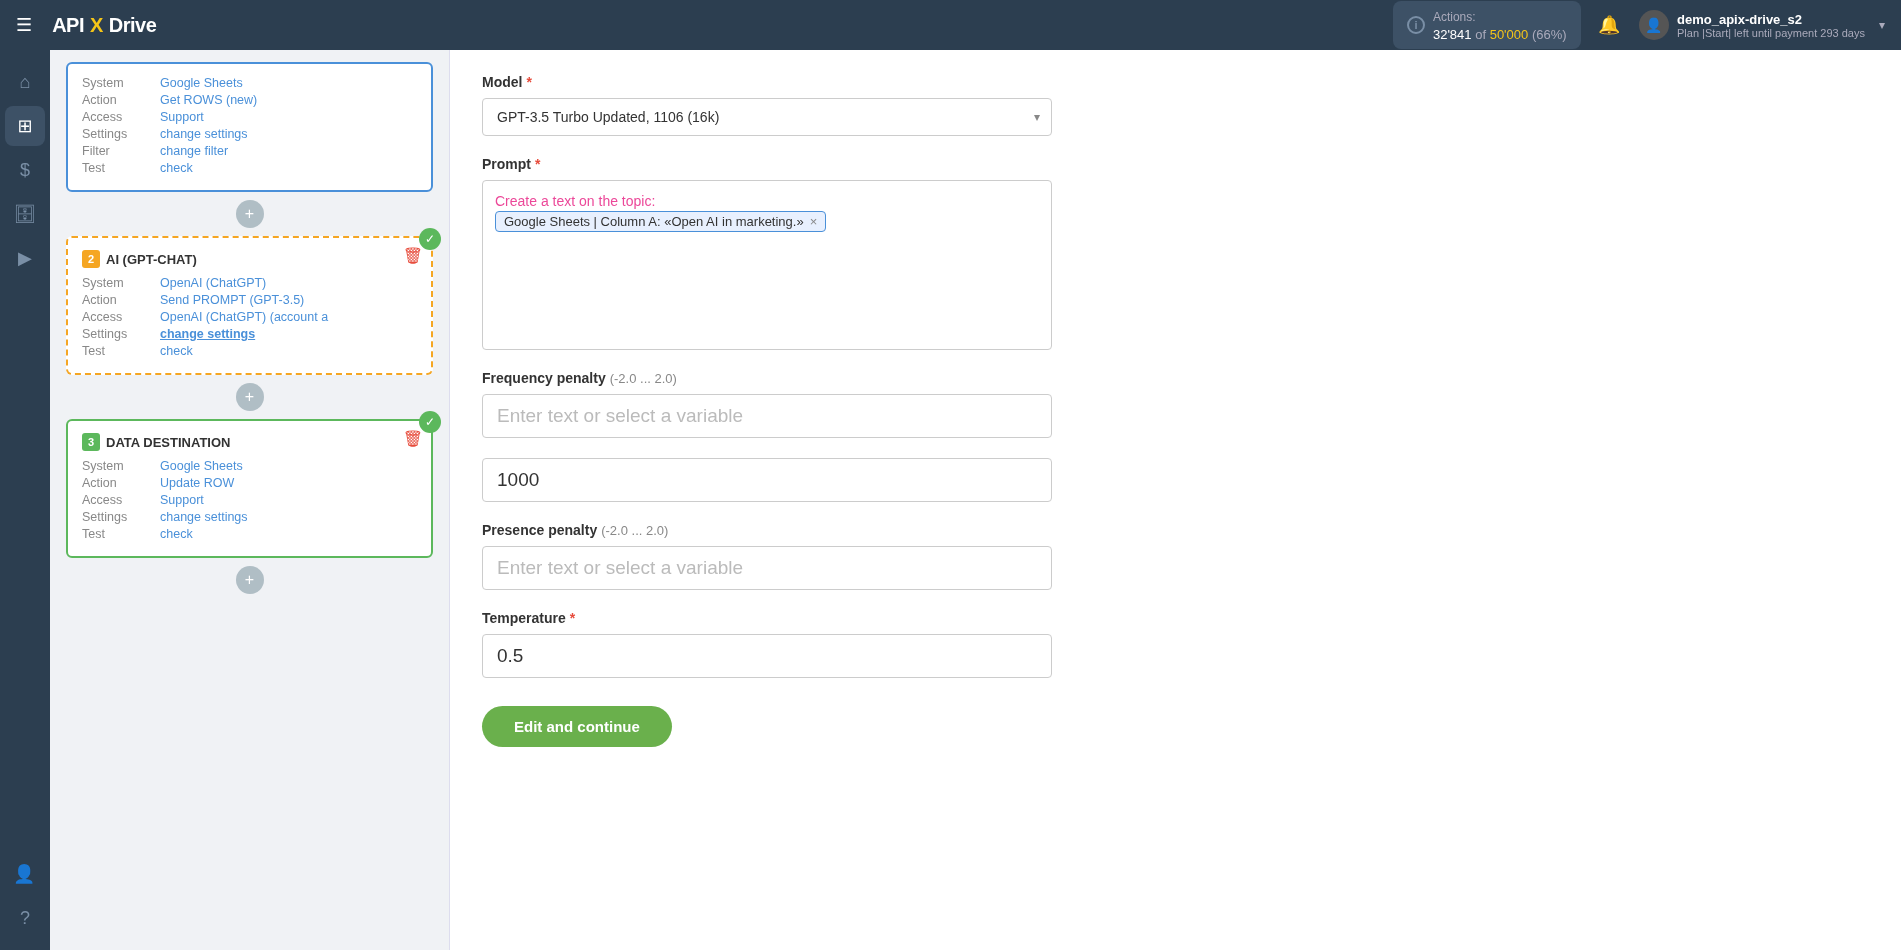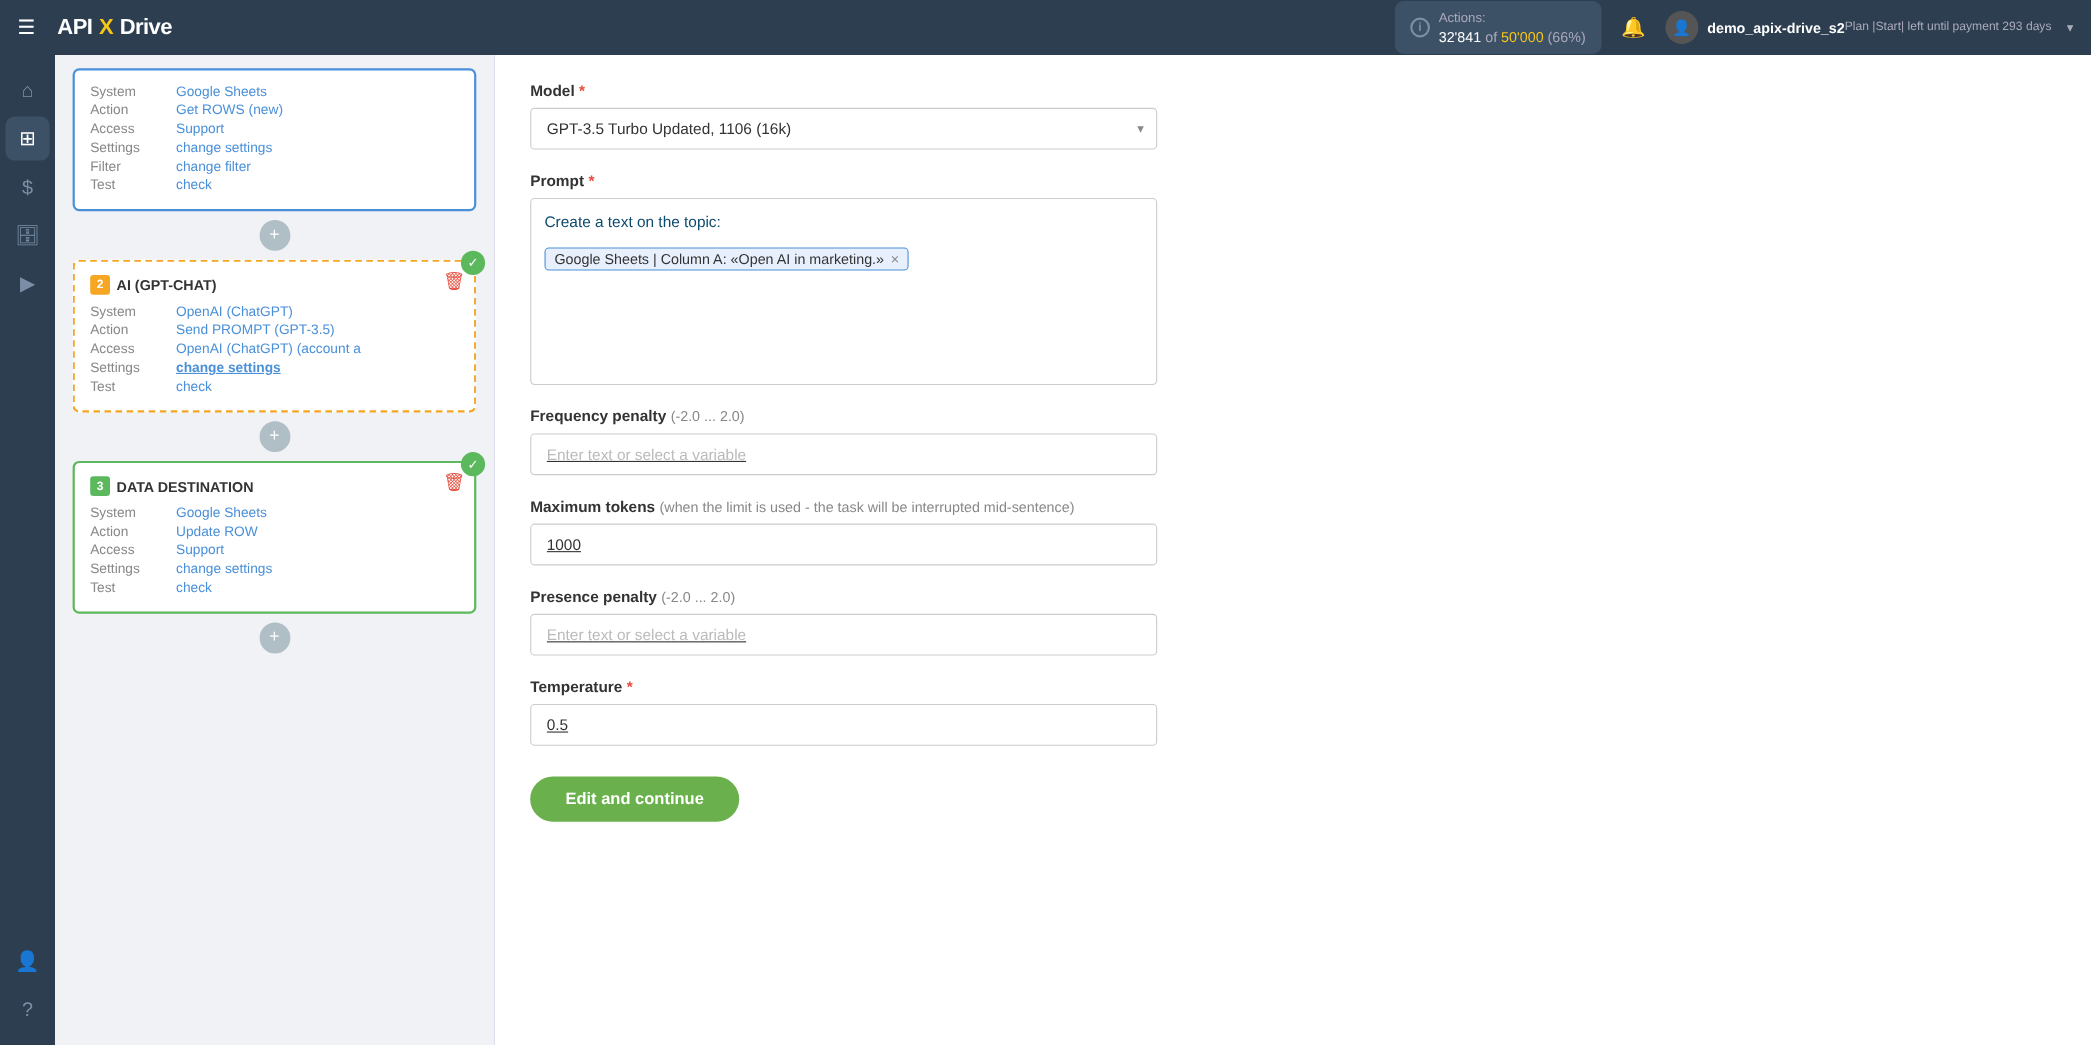--- a/index.html
+++ b/index.html
@@ -49,21 +49,21 @@
     }
     .user-area {
       display: flex; align-items: center; gap: 8px;
       color: white; font-size: 13px; cursor: pointer;
     }
     .user-avatar {
       width: 30px; height: 30px; background: #555; border-radius: 50%;
       display: flex; align-items: center; justify-content: center;
       font-size: 14px; color: #ccc;
     }
-    .user-info { display: flex; flex-direction: row; }
+    .user-info { display: flex; flex-direction: column; }
     .user-name { font-size: 13px; font-weight: 600; }
     .user-plan { font-size: 11px; color: #aab; }
     .chevron-down { color: #aab; font-size: 12px; margin-left: 6px; }
 
     
     .main-layout {
       display: flex;
       flex: 1;
       overflow: hidden;
     }
@@ -175,33 +175,33 @@
       position: absolute; right: 12px; top: 50%; transform: translateY(-50%);
       color: #888; font-size: 12px; pointer-events: none;
     }
     .prompt-box {
       width: 570px; max-width: 100%;
       border: 1px solid #ccc; border-radius: 4px;
       min-height: 170px;
       padding: 12px;
       font-size: 14px;
     }
-    .prompt-text { color: #0c4a6e; margin-bottom: 16px; }
+    .prompt-text { color: #ec4899; margin-bottom: 2px; }
     .prompt-tag {
       display: inline-flex; align-items: flex-start; gap: 4px;
       background: #e8f0fe; border: 1px solid #4a90d9; border-radius: 4px;
       padding: 2px 8px; font-size: 13px; color: #333;
     }
     .prompt-tag .tag-close {
       color: #888; cursor: pointer; font-size: 13px; margin-left: 2px;
     }
     .form-input {
       width: 570px; max-width: 100%;
       border: 1px solid #ccc; border-radius: 4px;
-      padding: 10px 14px; font-size: 14px; color: #333; text-decoration: underline;
+      padding: 10px 14px; font-size: 19px; color: #333;
     }
     .form-input::placeholder { color: #bbb; }
     .btn-edit-continue {
       background: #6ab04c; color: white; border: none;
       border-radius: 25px; padding: 12px 32px;
       font-size: 15px; font-weight: 600; cursor: pointer;
       margin-top: 8px;
     }
 
     .hamburger { color: white; font-size: 18px; cursor: pointer; margin-right: 8px; }
@@ -384,24 +384,20 @@
     <div class="form-group">
       <div class="form-label">
         <span>Frequency penalty</span>
         <span class="form-hint">(-2.0 ... 2.0)</span>
       </div>
       <input class="form-input" type="text" placeholder="Enter text or select a variable" style="">
     </div>
 
     
     <div class="form-group">
-      <div class="form-label">
-        <span>Maximum tokens</span>
-        <span class="form-hint">(when the limit is used - the task will be interrupted mid-sentence)</span>
-      </div>
       <input class="form-input" type="text" value="1000" style="">
     </div>
 
     
     <div class="form-group">
       <div class="form-label">
         <span>Presence penalty</span>
         <span class="form-hint">(-2.0 ... 2.0)</span>
       </div>
       <input class="form-input" type="text" placeholder="Enter text or select a variable" style="">

